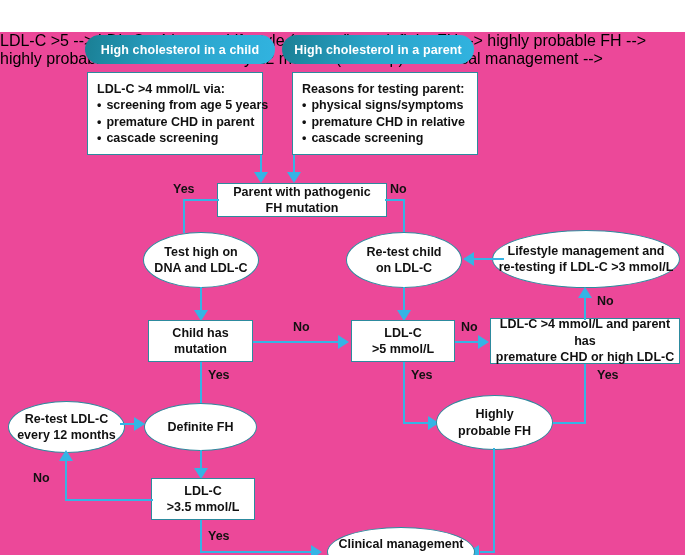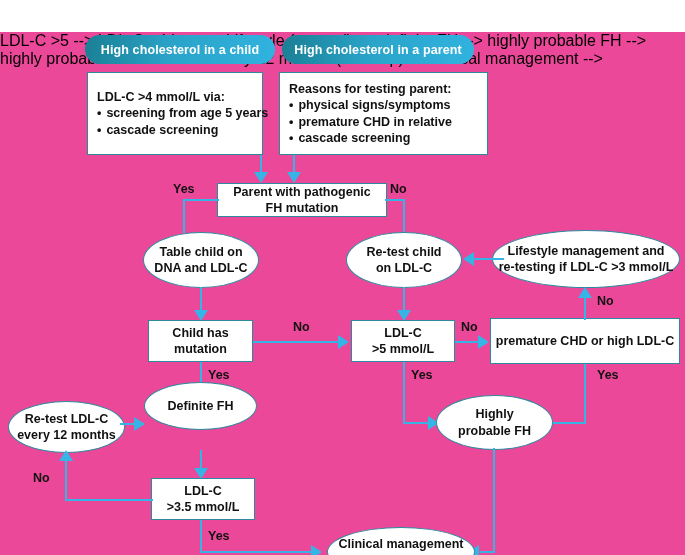--- a/index.html
+++ b/index.html
@@ -86,24 +86,25 @@
   </div>
 
   <div class="pill" style="left:282px;top:3px;width:192px;height:29px;align-items:center;">
     <span>High cholesterol in a parent</span>
   </div>
 
   
   <div class="rect left-align" style="left:87px;top:40px;width:176px;height:83px;">
     <div class="ln">LDL-C &gt;4 mmol/L via:</div>
     <div class="bullet">screening from age 5 years</div>
+    <div class="bullet">premature CHD in parent</div>
     <div class="bullet">cascade screening</div>
   </div>
 
-  <div class="rect left-align" style="left:279px;top:40px;width:209px;height:83px;">
+  <div class="rect left-align" style="left:292px;top:40px;width:186px;height:83px;">
     <div class="ln">Reasons for testing parent:</div>
     <div class="bullet">physical signs/symptoms</div>
     <div class="bullet">premature CHD in relative</div>
     <div class="bullet">cascade screening</div>
   </div>
 
   
   <div class="ln-v" style="left:260px;top:123px;height:20px;"></div>
   <div class="arr down" style="left:254px;top:140px;"></div>
 
@@ -121,21 +122,21 @@
   <div class="ln-h" style="left:183px;top:167px;width:36px;"></div>
   <div class="ln-v" style="left:183px;top:167px;height:34px;"></div>
 
   
   <div class="elabel" style="left:390px;top:150px;">No</div>
   <div class="ln-h" style="left:385px;top:167px;width:20px;"></div>
   <div class="ln-v" style="left:403px;top:167px;height:34px;"></div>
 
   
   <div class="ell" style="left:143px;top:200px;width:116px;height:56px;">
-    <div>Table child on</div>
+    <div>Test high on</div>
     <div>DNA and LDL-C</div>
   </div>
 
   
   <div class="ell" style="left:346px;top:200px;width:116px;height:56px;">
     <div>Re-test child</div>
     <div>on LDL-C</div>
   </div>
 
   
@@ -163,20 +164,21 @@
   </div>
 
   
   <div class="rect" style="left:351px;top:288px;width:104px;height:42px;">
     <div>LDL-C</div>
     <div>&gt;5 mmol/L</div>
   </div>
 
   
   <div class="rect" style="left:490px;top:286px;width:190px;height:46px;">
+    <div>LDL-C &gt;4 mmol/L and parent has</div>
     <div>premature CHD or high LDL-C</div>
   </div>
 
    LDL-C &gt;5 --&gt;
   <div class="elabel" style="left:293px;top:288px;">No</div>
   <div class="ln-h" style="left:253px;top:309px;width:87px;"></div>
   <div class="arr right" style="left:338px;top:303px;"></div>
 
    LDL-C &gt;4 box --&gt;
   <div class="elabel" style="left:461px;top:288px;">No</div>
@@ -204,21 +206,21 @@
   <div class="ln-h" style="left:545px;top:390px;width:41px;"></div>
   <div class="arr left" style="left:534px;top:384px;"></div>
 
   
   <div class="ell" style="left:8px;top:369px;width:117px;height:52px;">
     <div>Re-test LDL-C</div>
     <div>every 12 months</div>
   </div>
 
   
-  <div class="ell" style="left:144px;top:350px;width:113px;height:48px;">
+  <div class="ell" style="left:144px;top:371px;width:113px;height:48px;">
     <div>Definite FH</div>
   </div>
 
   
   <div class="ln-h" style="left:120px;top:391px;width:18px;"></div>
   <div class="arr right" style="left:134px;top:385px;"></div>
 
   
   <div class="ln-v" style="left:200px;top:418px;height:22px;"></div>
   <div class="arr down" style="left:194px;top:436px;"></div>

